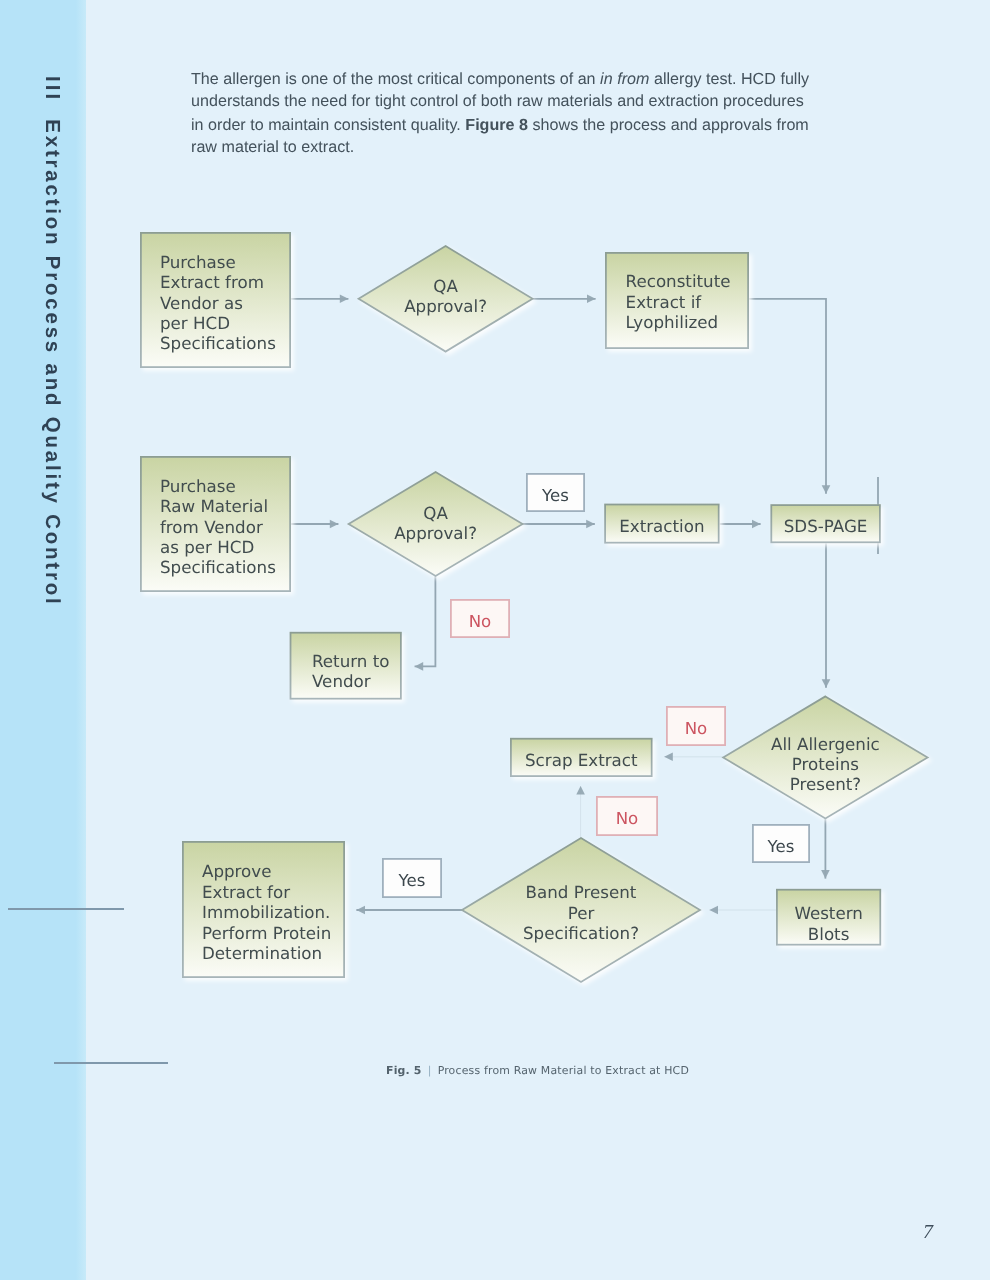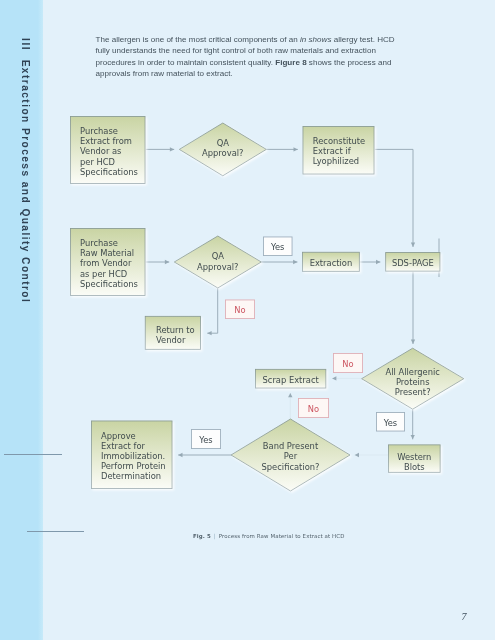--- a/index.html
+++ b/index.html
@@ -29,21 +29,21 @@
 <body>
 
 <div id="page">
   <div id="sideband"></div>
   <div id="chapwrap">
     <div id="chaptext"><span class="num">III</span>&nbsp;&nbsp;Extraction Process and Quality Control</div>
   </div>
   <div class="rule" style="left:4px;top:454px;width:58px;"></div>
   <div class="rule" style="left:27px;top:531px;width:57px;"></div>
 
-  <div id="para">The allergen is one of the most critical components of an <i>in shows</i> allergy test. HCD fully understands the need for tight control of both raw materials and extraction procedures in order to maintain consistent quality. <b>Figure 8</b> shows the process and approvals from raw material to extract.</div>
+  <div id="para">The allergen is one of the most critical components of an <i>in from</i> allergy test. HCD fully understands the need for tight control of both raw materials and extraction procedures in order to maintain consistent quality. <b>Figure 8</b> shows the process and approvals from raw material to extract.</div>
 
   <svg id="flow" viewBox="0 0 495 640">
       <defs>
         <linearGradient id="ng" x1="0" y1="0" x2="0" y2="1">
           <stop offset="0" stop-color="#c9d4a3"></stop>
           <stop offset="1" stop-color="#fbfcf7"></stop>
         </linearGradient>
         <linearGradient id="nb" x1="0" y1="0" x2="0" y2="1">
           <stop offset="0" stop-color="#8c9d93"></stop>
           <stop offset="1" stop-color="#a7b5b9"></stop>

